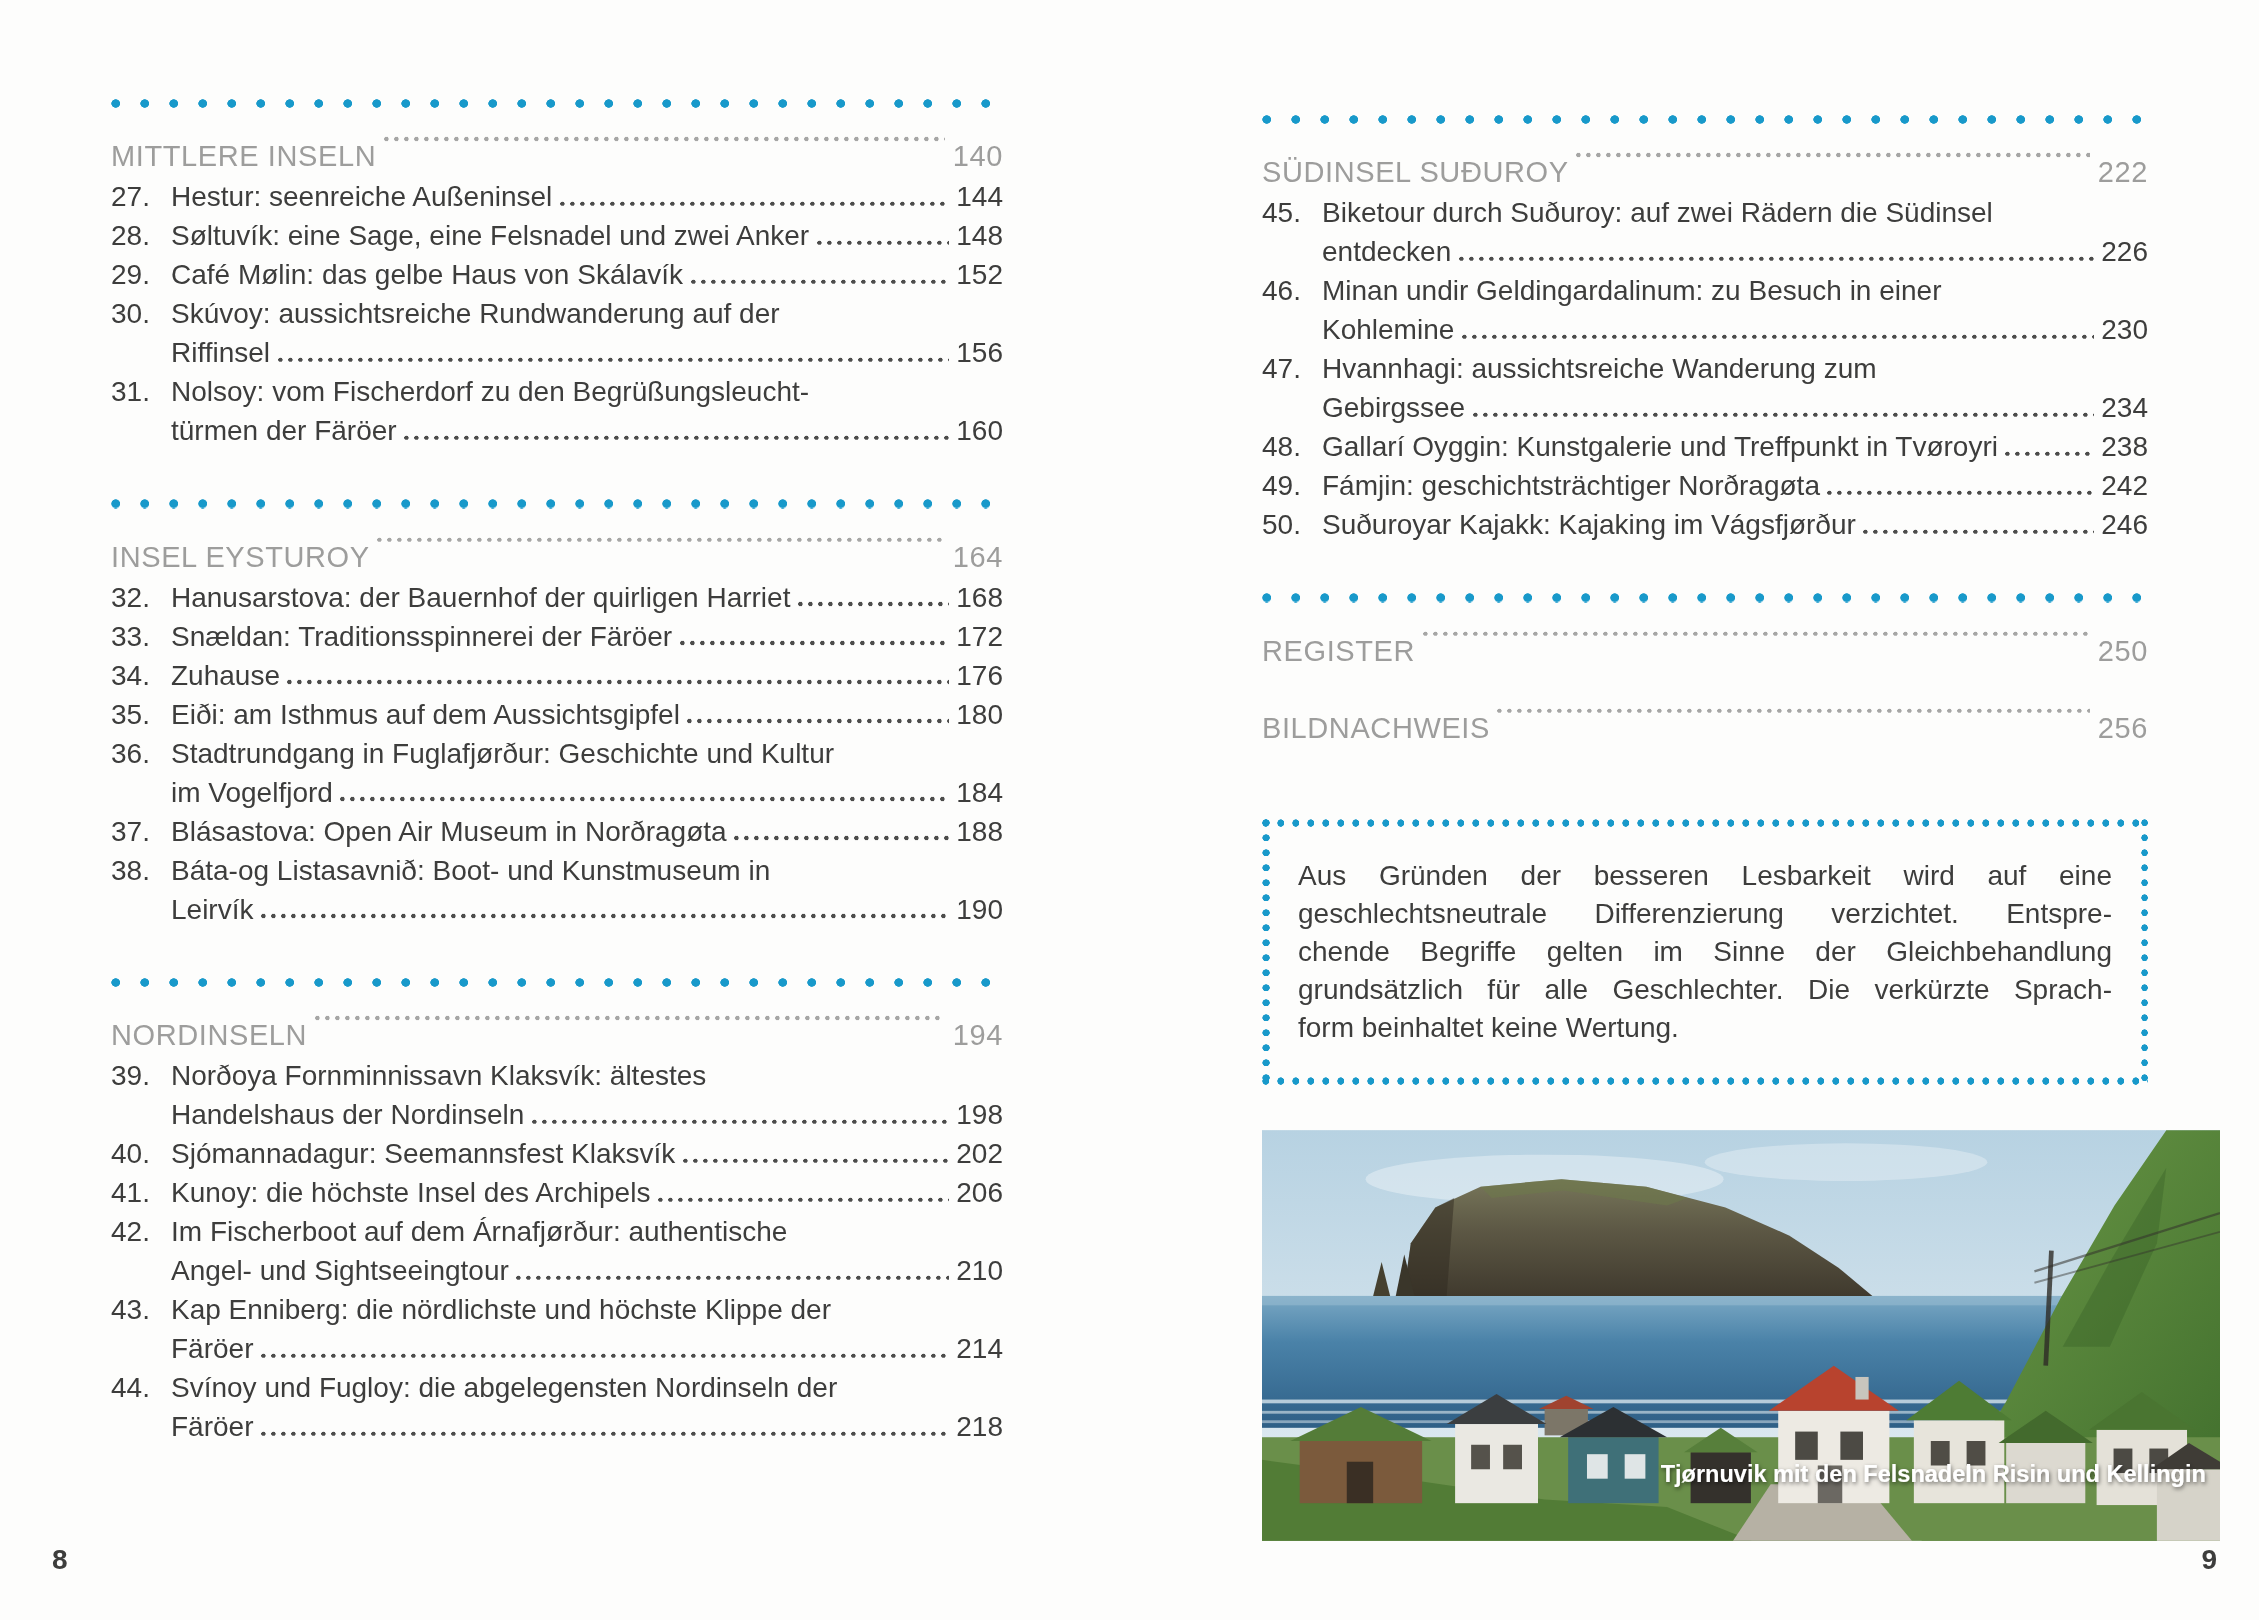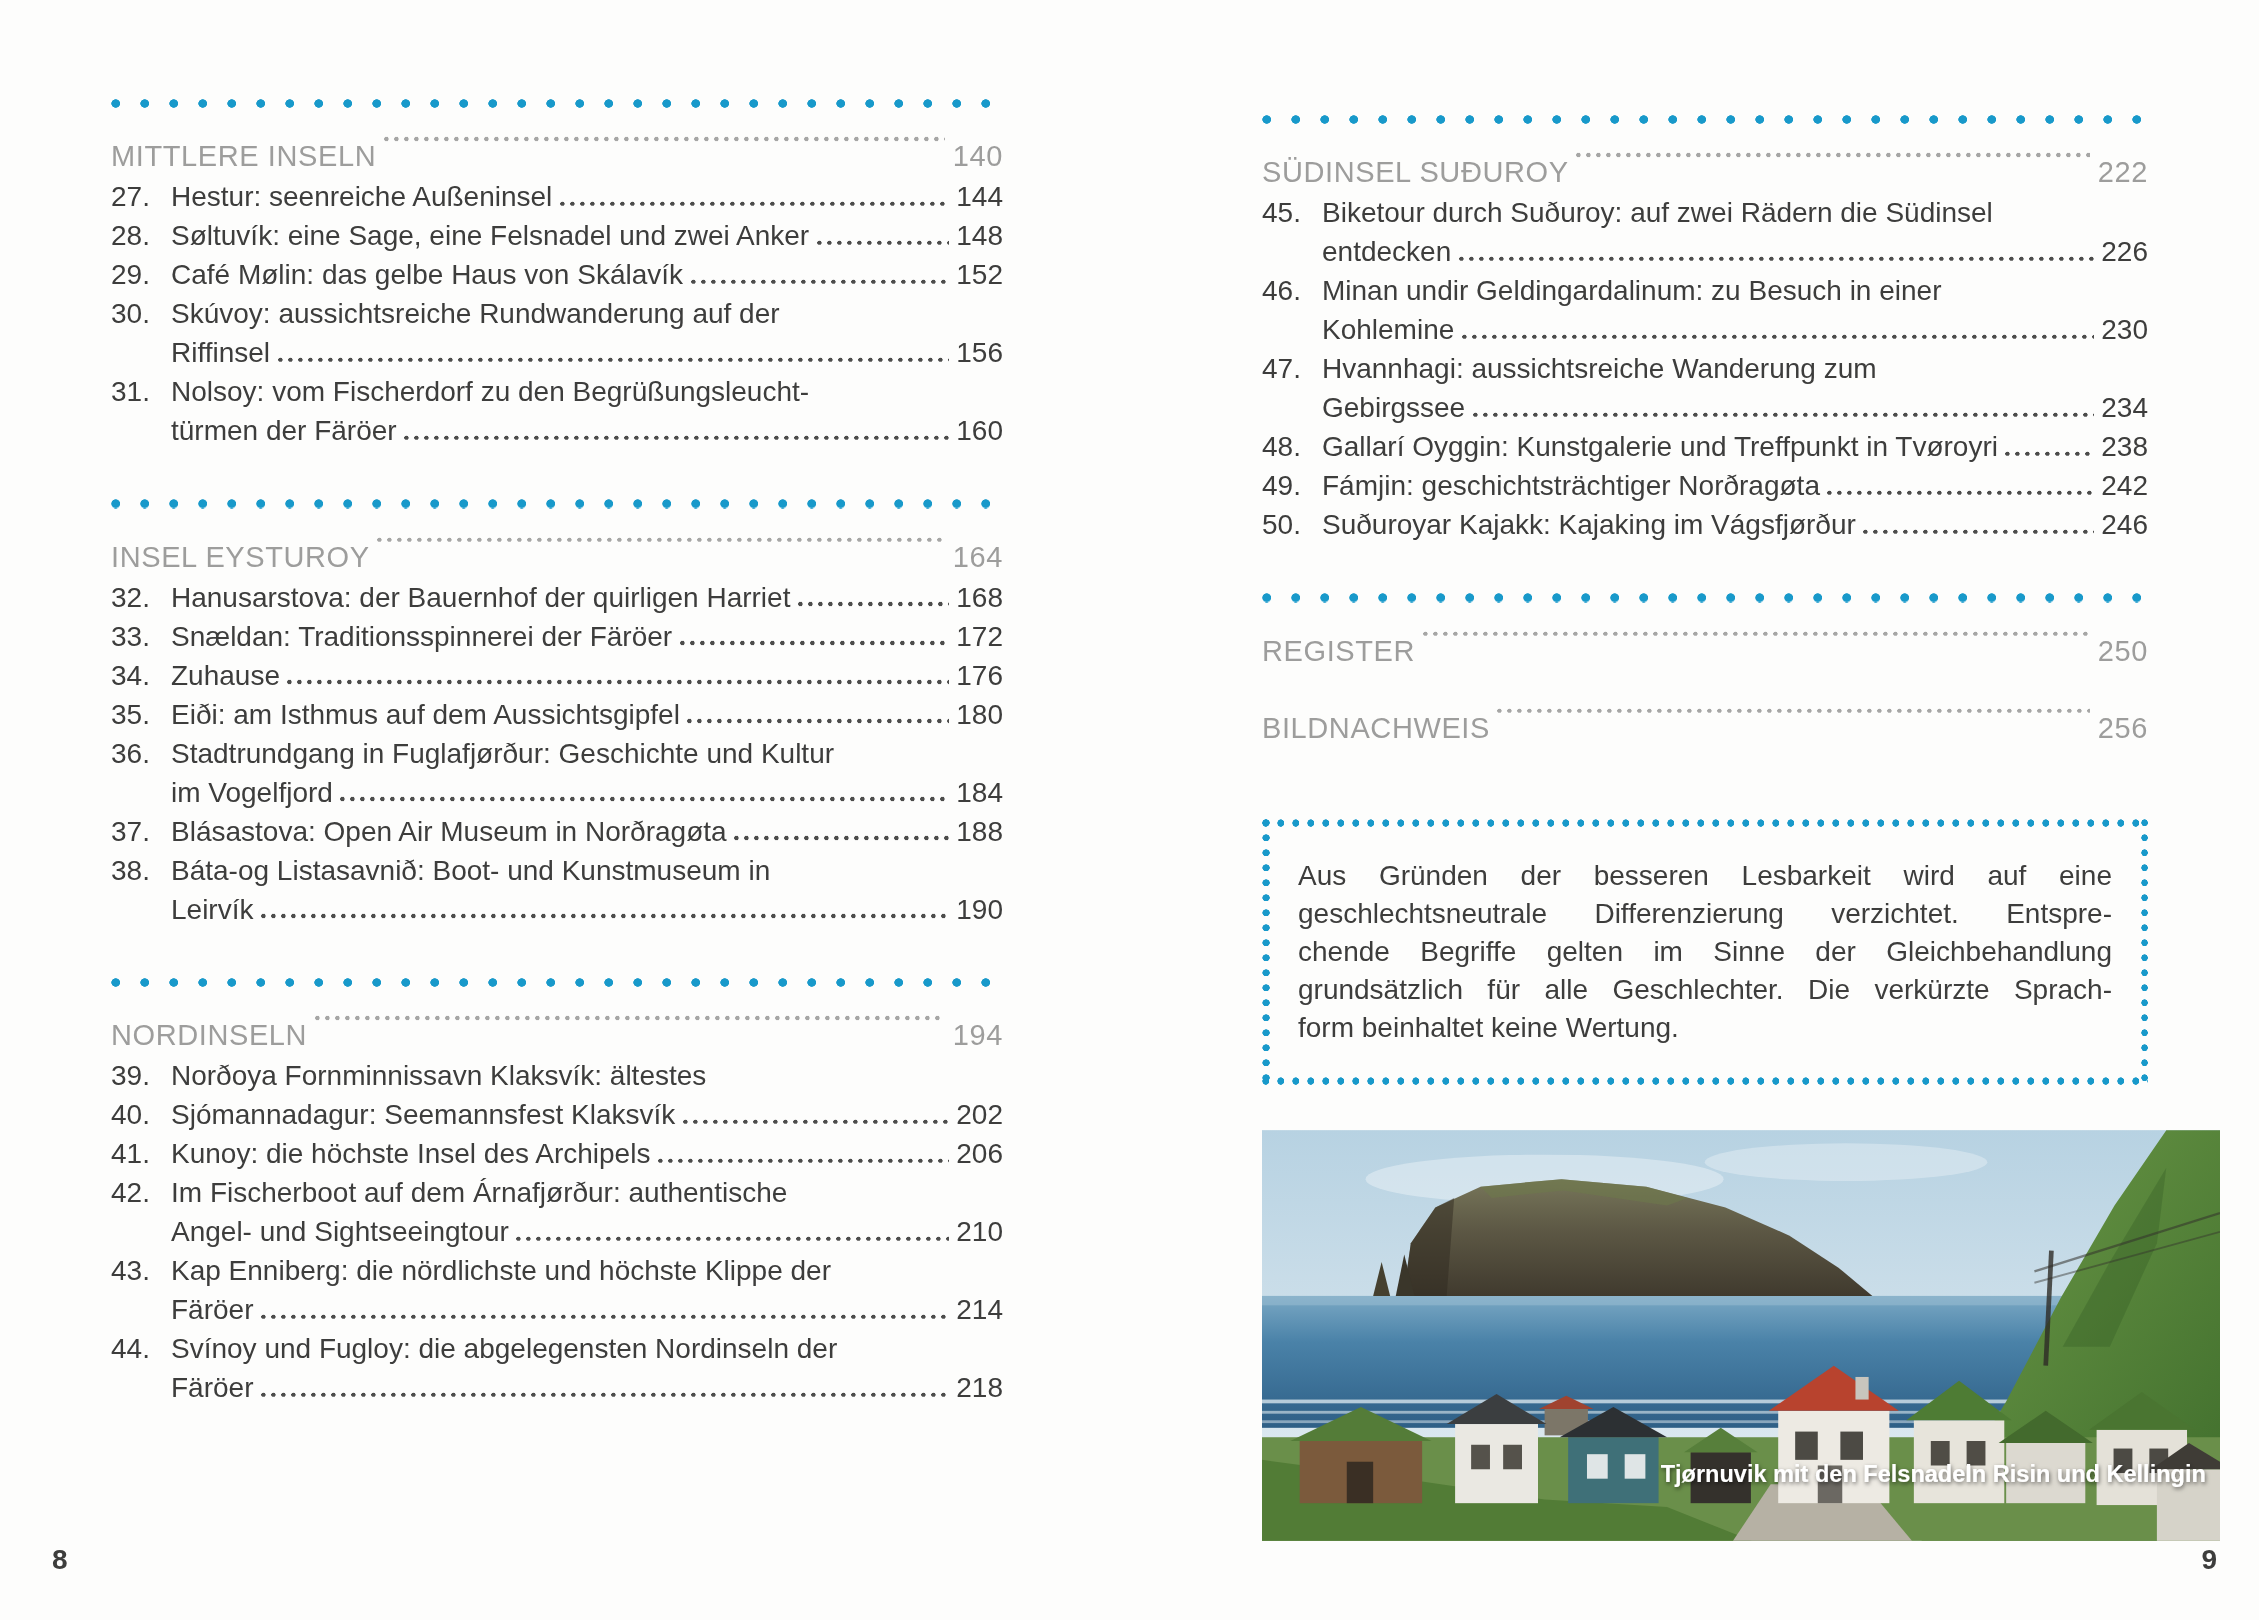--- a/index.html
+++ b/index.html
@@ -211,20 +211,25 @@
     <div class="dotted-rule"></div>
     <div class="sec-header">
       <span class="sec-title">NORDINSELN</span>
       <span class="leader leader-gray"></span>
       <span class="sec-page">194</span>
     </div>
     <div class="entry">
       <span class="num">39.</span>
       <div class="ebody">
         <div class="eline">Norðoya Fornminnissavn Klaksvík: ältestes</div>
+        <div class="eline lastline">
+          <span class="etext">Handelshaus der Nordinseln</span>
+          <span class="leader"></span>
+          <span class="epage">198</span>
+        </div>
       </div>
     </div>
     <div class="entry">
       <span class="num">40.</span>
       <div class="ebody">
         <div class="eline lastline">
           <span class="etext">Sjómannadagur: Seemannsfest Klaksvík</span>
           <span class="leader"></span>
           <span class="epage">202</span>
         </div>

